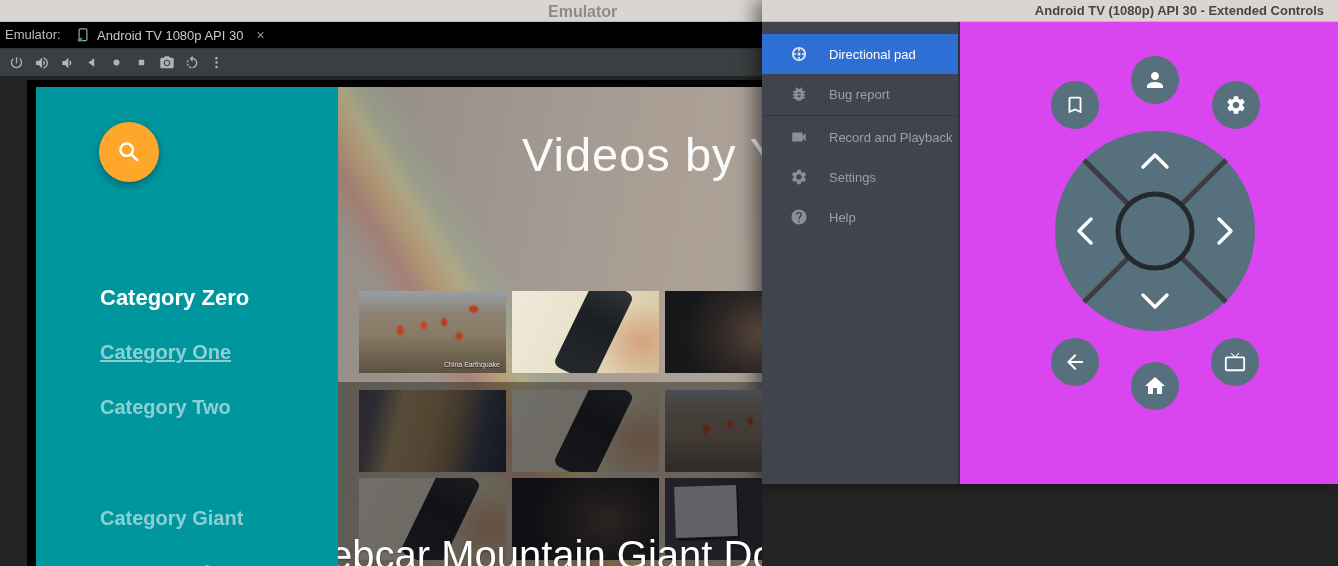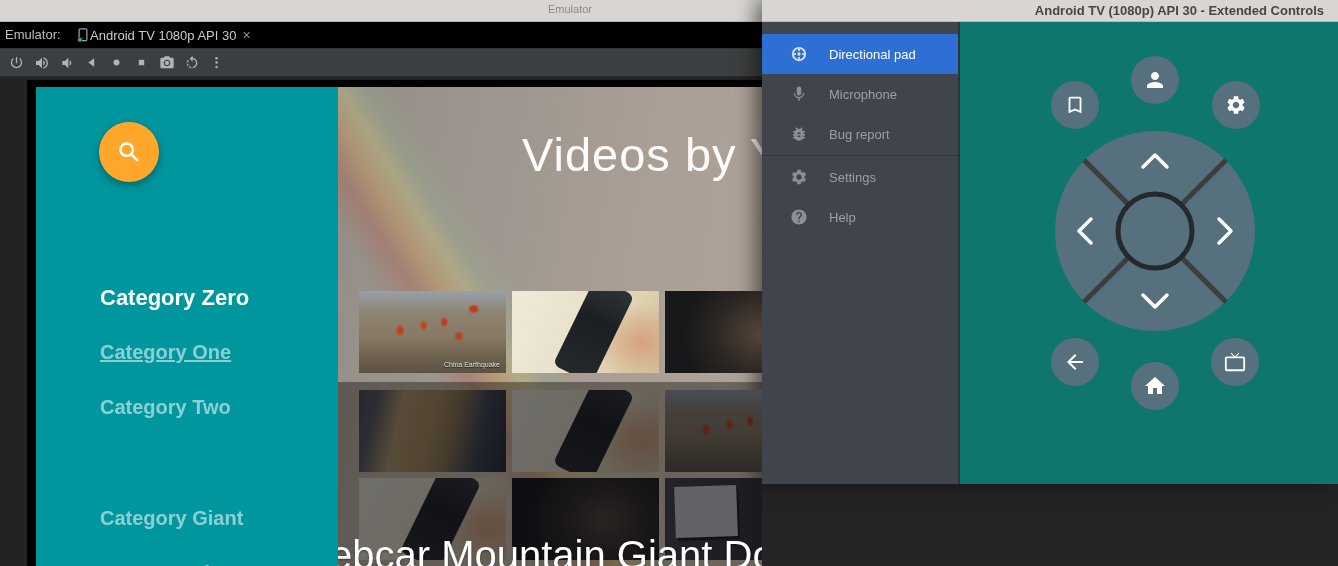--- a/index.html
+++ b/index.html
@@ -8,32 +8,32 @@
     position:relative; width:1338px; height:566px; overflow:hidden;
     font-family:"Liberation Sans", sans-serif; background:#242424;
   }
 
   
   .titlebar-left {
     position:absolute; left:0; top:0; width:762px; height:22px;
     background:#d8d5d2; border-bottom:1px solid #bdb9b6;
   }
   .titlebar-left .wtitle {
-    position:absolute; left:548px; top:3px; font-size:11px; font-weight:normal; color:#8e8a87;
+    position:absolute; left:548px; top:3px; font-size:16px; font-weight:bold; color:#8e8a87;
   }
 
   
   .tabbar {
     position:absolute; left:0; top:22px; width:762px; height:26px; background:#000000;
   }
   .tabbar .emu-label {
     position:absolute; left:5px; top:5px; font-size:13px; color:#bcbec0;
   }
   .avd-tab {
-    position:absolute; left:76px; top:0; height:26px; display:flex; align-items:center; gap:0;
+    position:absolute; left:76px; top:0; height:26px; display:flex; align-items:center; gap:7px;
   }
   .avd-tab .tab-text { font-size:13px; color:#c7c9cb; }
   .avd-tab .tab-close { font-size:14px; color:#8f9294; margin-left:6px; }
   .tab-underline {
     position:absolute; left:65px; top:44px; width:205px; height:3px; background:#6e7173;
   }
   .toolbar {
     position:absolute; left:0; top:48px; width:762px; height:29px; background:#3c3f41;
     border-top:1px solid #333638; border-bottom:1px solid #28292b;
     display:flex; align-items:center; padding-left:4px;
@@ -145,21 +145,21 @@
   .ext-window {
     position:absolute; left:762px; top:0; width:576px; height:484px;
     box-shadow:-7px 0 18px rgba(0,0,0,0.5);
   }
   .ext-titlebar {
     height:22px; background:#d8d5d2; border-bottom:1px solid #bdb9b6;
     font-size:13px; font-weight:bold; color:#4a4540; text-align:right;
     line-height:21px; padding-right:14px;
   }
   .ext-body {
-    position:absolute; left:0; top:22px; right:0; bottom:0; background:#0f766e;
+    position:absolute; left:0; top:22px; right:0; bottom:0; background:#d946ef;
   }
   .ext-menu {
     position:absolute; left:0; top:0; width:198px; height:100%;
     background:#40444c; border-right:2px solid #303338; padding-top:12px;
   }
   .menu-item {
     height:40px; display:flex; align-items:center; padding-left:28px; gap:21px;
     color:#9aa0a5; font-size:13px; cursor:default;
   }
   .menu-item svg { color:#8a9096; flex:0 0 auto; }
@@ -305,31 +305,31 @@
             <circle cx="12" cy="12" r="2.2"></circle>
             <circle cx="12" cy="6.6" r="1.5"></circle>
               <circle cx="12" cy="17.4" r="1.5"></circle>
             <circle cx="6.6" cy="12" r="1.5"></circle>
               <circle cx="17.4" cy="12" r="1.5"></circle>
           </svg>
           <span>Directional pad</span>
         </div>
         <div class="menu-item">
           <svg width="18" height="18" viewBox="0 0 24 24" fill="currentColor">
-            <path d="M12 14c1.66 0 2.99-1.34 2.99-3L15 5c0-1.66-1.34-3-3-3S9 3.34 9 5v6c0 1.66 1.34 3 3 3zm5.3-3c0 3-2.54 5.1-5.3 5.1S6.7 14 6.7 11H5c0 3.41 2.72 6.23 6 6.72V21h2v-3.28c3.28-.48 6-3.3 6-6.72h-1.7z"></path>
-          </svg>
-          <span>Microphone</span>
-        </div>
+            <path d="M20 8h-2.81c-.45-.78-1.07-1.45-1.82-1.96L17 4.41 15.59 3l-2.17 2.17C12.96 5.06 12.49 5 12 5c-.49 0-.96.06-1.41.17L8.41 3 7 4.41l1.62 1.63C7.88 6.55 7.26 7.22 6.81 8H4v2h2.09c-.05.33-.09.66-.09 1v1H4v2h2v1c0 .34.04.67.09 1H4v2h2.81c1.04 1.79 2.97 3 5.19 3s4.15-1.21 5.19-3H20v-2h-2.09c.05-.33.09-.66.09-1v-1h2v-2h-2v-1c0-.34-.04-.67-.09-1H20V8zm-6 8h-4v-2h4v2zm0-4h-4v-2h4v2z"></path>
+          </svg>
+          <span>Bug report</span>
+        </div>
+        <div class="menu-divider"></div>
         <div class="menu-item">
           <svg width="18" height="18" viewBox="0 0 24 24" fill="currentColor">
-            <path d="M20 8h-2.81c-.45-.78-1.07-1.45-1.82-1.96L17 4.41 15.59 3l-2.17 2.17C12.96 5.06 12.49 5 12 5c-.49 0-.96.06-1.41.17L8.41 3 7 4.41l1.62 1.63C7.88 6.55 7.26 7.22 6.81 8H4v2h2.09c-.05.33-.09.66-.09 1v1H4v2h2v1c0 .34.04.67.09 1H4v2h2.81c1.04 1.79 2.97 3 5.19 3s4.15-1.21 5.19-3H20v-2h-2.09c.05-.33.09-.66.09-1v-1h2v-2h-2v-1c0-.34-.04-.67-.09-1H20V8zm-6 8h-4v-2h4v2zm0-4h-4v-2h4v2z"></path>
-          </svg>
-          <span>Bug report</span>
-        </div>
-        <div class="menu-divider"></div>
+            <path d="M17 10.5V7c0-.55-.45-1-1-1H4c-.55 0-1 .45-1 1v10c0 .55.45 1 1 1h12c.55 0 1-.45 1-1v-3.5l4 4v-11l-4 4z"></path>
+          </svg>
+          <span>Record and Playback</span>
+        </div>
         <div class="menu-item">
           <svg width="18" height="18" viewBox="0 0 24 24" fill="currentColor">
             <path d="M19.14 12.94c.04-.3.06-.61.06-.94 0-.32-.02-.64-.07-.94l2.03-1.58c.18-.14.23-.41.12-.61l-1.92-3.32c-.12-.22-.37-.29-.59-.22l-2.39.96c-.5-.38-1.03-.7-1.62-.94l-.36-2.54c-.04-.24-.24-.41-.48-.41h-3.84c-.24 0-.43.17-.47.41l-.36 2.54c-.59.24-1.13.57-1.62.94l-2.39-.96c-.22-.08-.47 0-.59.22L2.74 8.87c-.12.21-.08.47.12.61l2.03 1.58c-.05.3-.09.63-.09.94s.02.64.07.94l-2.03 1.58c-.18.14-.23.41-.12.61l1.92 3.32c.12.22.37.29.59.22l2.39-.96c.5.38 1.03.7 1.62.94l.36 2.54c.05.24.24.41.48.41h3.84c.24 0 .44-.17.47-.41l.36-2.54c.59-.24 1.13-.56 1.62-.94l2.39.96c.22.08.47 0 .59-.22l1.92-3.32c.12-.22.07-.47-.12-.61l-2.01-1.58zM12 15.6c-1.98 0-3.6-1.62-3.6-3.6s1.62-3.6 3.6-3.6 3.6 1.62 3.6 3.6-1.62 3.6-3.6 3.6z"></path>
           </svg>
           <span>Settings</span>
         </div>
         <div class="menu-item">
           <svg width="18" height="18" viewBox="0 0 24 24" fill="currentColor">
             <path d="M12 2C6.48 2 2 6.48 2 12s4.48 10 10 10 10-4.48 10-10S17.52 2 12 2zm1 17h-2v-2h2v2zm2.07-7.75l-.9.92C13.45 12.9 13 13.5 13 15h-2v-.5c0-1.1.45-2.1 1.17-2.83l1.24-1.26c.37-.36.59-.86.59-1.41 0-1.1-.9-2-2-2s-2 .9-2 2H8c0-2.21 1.79-4 4-4s4 1.79 4 4c0 .88-.36 1.68-.93 2.25z"></path>
           </svg>

